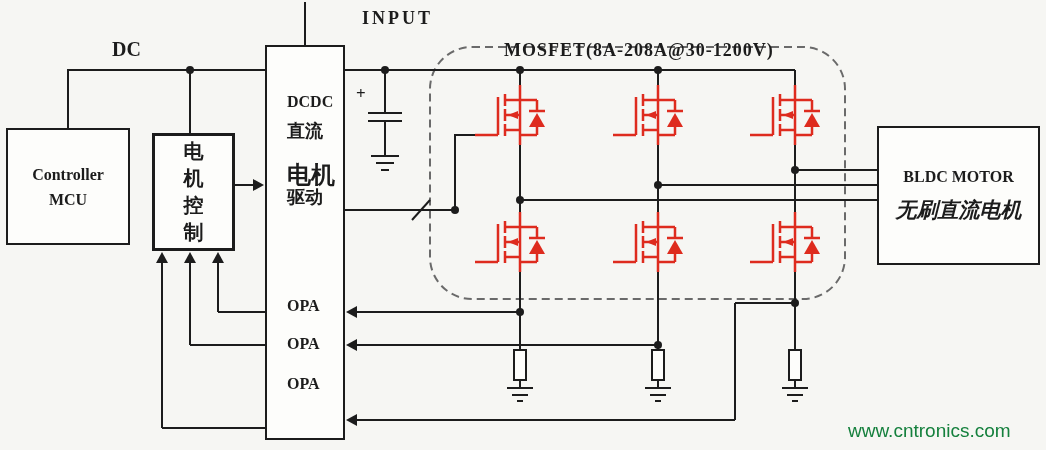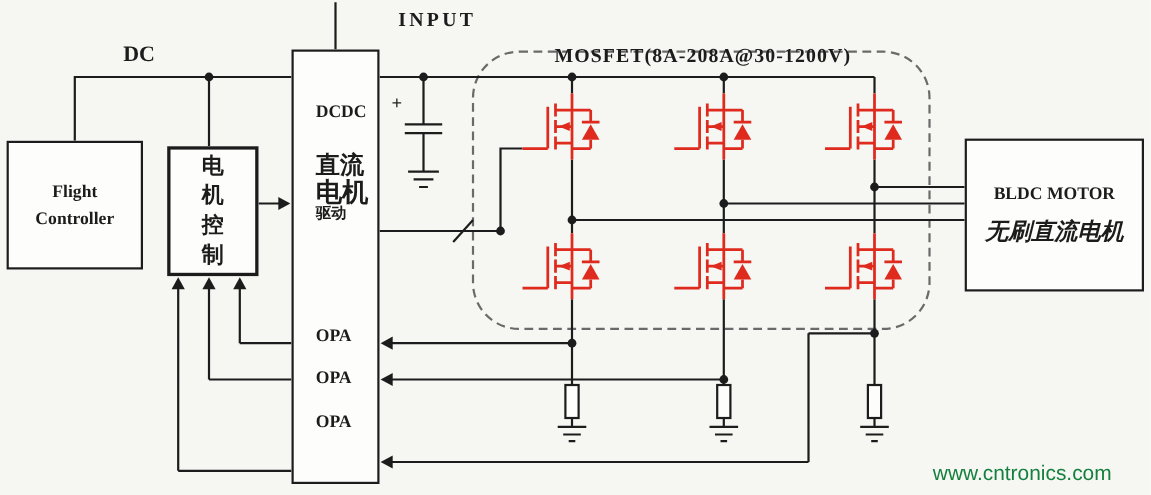--- a/index.html
+++ b/index.html
@@ -21,23 +21,23 @@
   .fc-box{left:6px;top:128px;width:124px;height:117px;
     display:flex;flex-direction:column;justify-content:center;
     font-weight:bold;font-size:16px;line-height:25px;}
   .mc-box{left:152px;top:133px;width:83px;height:118px;
     border-width:3px;
     display:flex;flex-direction:column;justify-content:center;
     font-weight:bold;font-size:20px;line-height:27px;}
   .drv-box{left:265px;top:45px;width:80px;height:395px;}
   .drv-box span{position:absolute;left:0;width:100%;text-align:left;font-weight:bold;margin-left:20px;}
   .lbl-dcdc1{top:46px;font-size:16px;}
-  .lbl-dcdc2{top:88px;font-size:22px;}
+  .lbl-dcdc2{top:72px;font-size:18px;}
   .lbl-drv1{top:112px;font-size:24px;}
-  .lbl-drv2{top:138px;font-size:14px;}
+  .lbl-drv2{top:138px;font-size:18px;}
   .lbl-opa1{top:250px;font-size:16px;}
   .lbl-opa2{top:288px;font-size:16px;}
   .lbl-opa3{top:328px;font-size:16px;}
   .motor-box{left:877px;top:126px;width:163px;height:139px;
     display:flex;flex-direction:column;justify-content:center;gap:10px;
     font-weight:bold;font-size:16px;}
   .motor-box .cn{font-size:21px;font-style:italic;}
   .float-label{position:absolute;font-weight:bold;white-space:nowrap;}
   .lbl-dc{left:112px;top:38px;font-size:20px;}
   .lbl-input{left:362px;top:8px;font-size:18px;letter-spacing:3px;}
@@ -128,22 +128,22 @@
         <circle cx="658" cy="185" r="4"></circle>
         <circle cx="795" cy="170" r="4"></circle>
       <circle cx="520" cy="312" r="4"></circle>
         <circle cx="658" cy="345" r="4"></circle>
         <circle cx="795" cy="303" r="4"></circle>
       <circle cx="455" cy="210" r="4"></circle>
     </g>
   </svg>
 
   <div class="box fc-box">
-    <div>Flight</div>
     <div>Controller</div>
+    <div>MCU</div>
   </div>
 
   <div class="box mc-box">
     <div>电</div>
     <div>机</div>
     <div>控</div>
     <div>制</div>
   </div>
 
   <div class="box drv-box">

